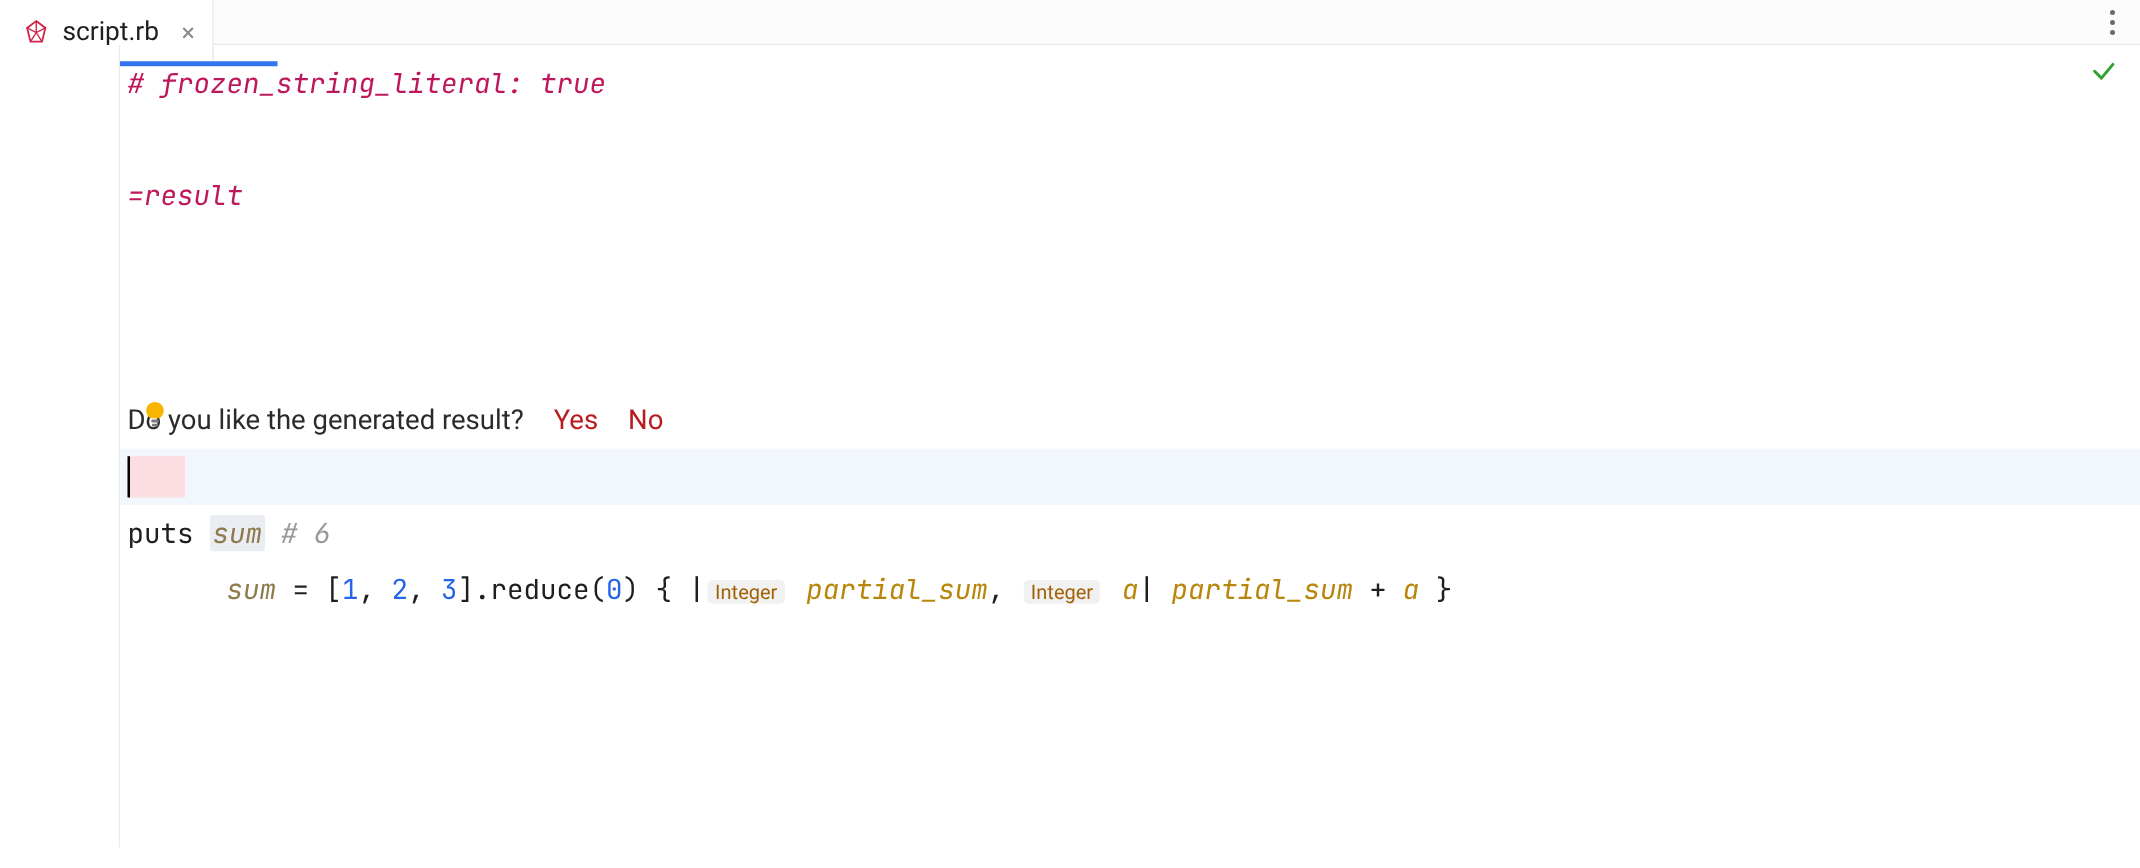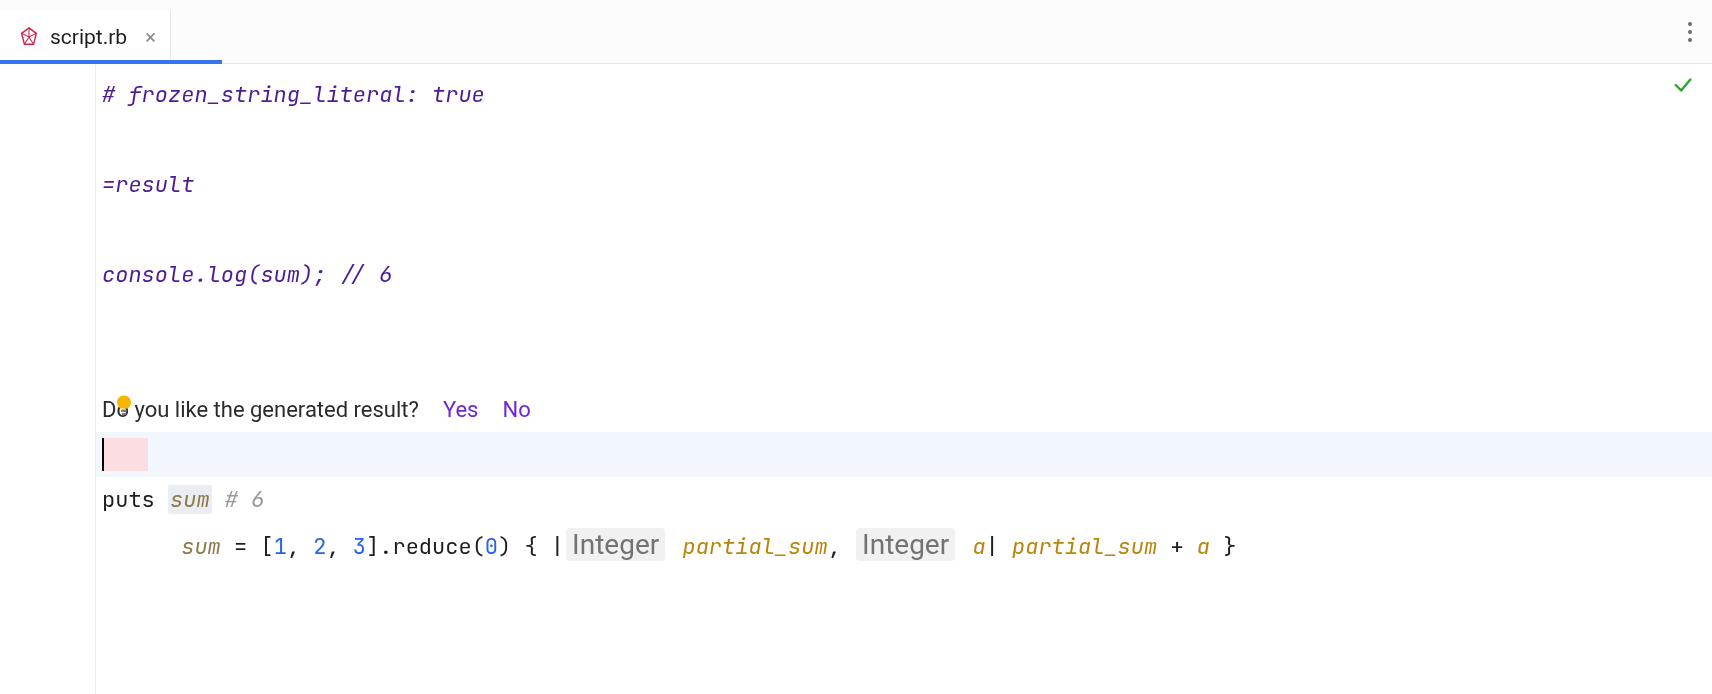--- a/index.html
+++ b/index.html
@@ -5,23 +5,23 @@
   * { margin: 0; padding: 0; box-sizing: border-box; }
   body {
     font-family: -apple-system, BlinkMacSystemFont, "Segoe UI", Roboto, sans-serif;
     background: #ffffff;
     width: 1712px;
     height: 694px;
     overflow: hidden;
     position: relative;
   }
   .tabbar {
-    height: 64px;
-    display: flex;
-    align-items: flex-end;
+    height: 36px;
+    display: flex;
+    align-items: flex-start;
     border-bottom: 1px solid #e6e6e6;
     background: #fcfcfc;
     position: relative;
   }
   .tab {
     display: flex;
     align-items: center;
     height: 52px;
     padding: 0 14px 0 18px;
     background: #ffffff;
@@ -85,34 +85,34 @@
     font-size: 22px;
     color: #1e1e1e;
   }
   .line {
     height: 45px;
     line-height: 45px;
     padding-left: 6px;
     white-space: pre;
     position: relative;
   }
-  .comment { color: #4c1d95; font-style: italic; }
+  .comment { color: #be185d; font-style: italic; }
   .comment-plain { color: #9a9a9a; font-style: italic; }
   .num { color: #2564eb; }
   .ident-it { color: #b8860b; font-style: italic; }
   .ident-it2 { color: #b8860b; font-style: italic; }
   .var-it { color: #8f7a4e; font-style: italic; }
   .hint-pill {
     background: #f1f1f1;
     border-radius: 4px;
     padding: 0 6px;
-    color: #737373;
+    color: #a16207;
     font-style: normal;
     font-family: -apple-system, BlinkMacSystemFont, "Segoe UI", Roboto, sans-serif;
-    font-size: 28px;
+    font-size: 16px;
     margin: 0 4px 0 2px;
   }
   .line-hl {
     background: #f2f6fd;
   }
   .caret-box {
     position: absolute;
     left: 6px;
     top: 0;
     height: 45px;
@@ -152,21 +152,21 @@
   .bulb {
     position: absolute;
     left: 18px;
     top: 50%;
     transform: translateY(-50%);
     z-index: 5;
   }
   .feedback .q { margin-left: 0; }
   .feedback .yn {
     margin-left: 18px;
-    color: #6d28d9;
+    color: #b91c1c;
     cursor: pointer;
     text-align: center;
   }
   .status-check {
     position: absolute;
     right: 18px;
     top: 10px;
   }
   .right-marks {
     position: absolute;
@@ -203,21 +203,20 @@
     <span class="status-check">
       <svg width="22" height="22" viewBox="0 0 24 24">
           <path d="M4 12 L10 18 L20 6" stroke="#2fa32f" stroke-width="2.6" fill="none" stroke-linecap="round" stroke-linejoin="round"></path>
         </svg>
     </span>
 
     <div class="line comment"># frozen_string_literal: true</div>
     <div class="line"></div>
     <div class="line comment">=result</div>
     <div class="line"></div>
-    <div class="line comment">console.log(sum); // 6</div>
     <div class="line"></div>
     <div class="line"></div>
 
     <div class="feedback">
       <span class="bulb">
         <svg width="20" height="24" viewBox="0 0 20 24">
           <path d="M10 2 C6 2 3 5 3 9 C3 12 5 13.5 6 15 L14 15 C15 13.5 17 12 17 9 C17 5 14 2 10 2 Z" fill="#f7b500"></path>
           <rect x="7" y="16" width="6" height="2.4" rx="1" fill="#7a7a7a"></rect>
           <rect x="7.5" y="19.4" width="5" height="2.2" rx="1" fill="#7a7a7a"></rect>
         </svg>

